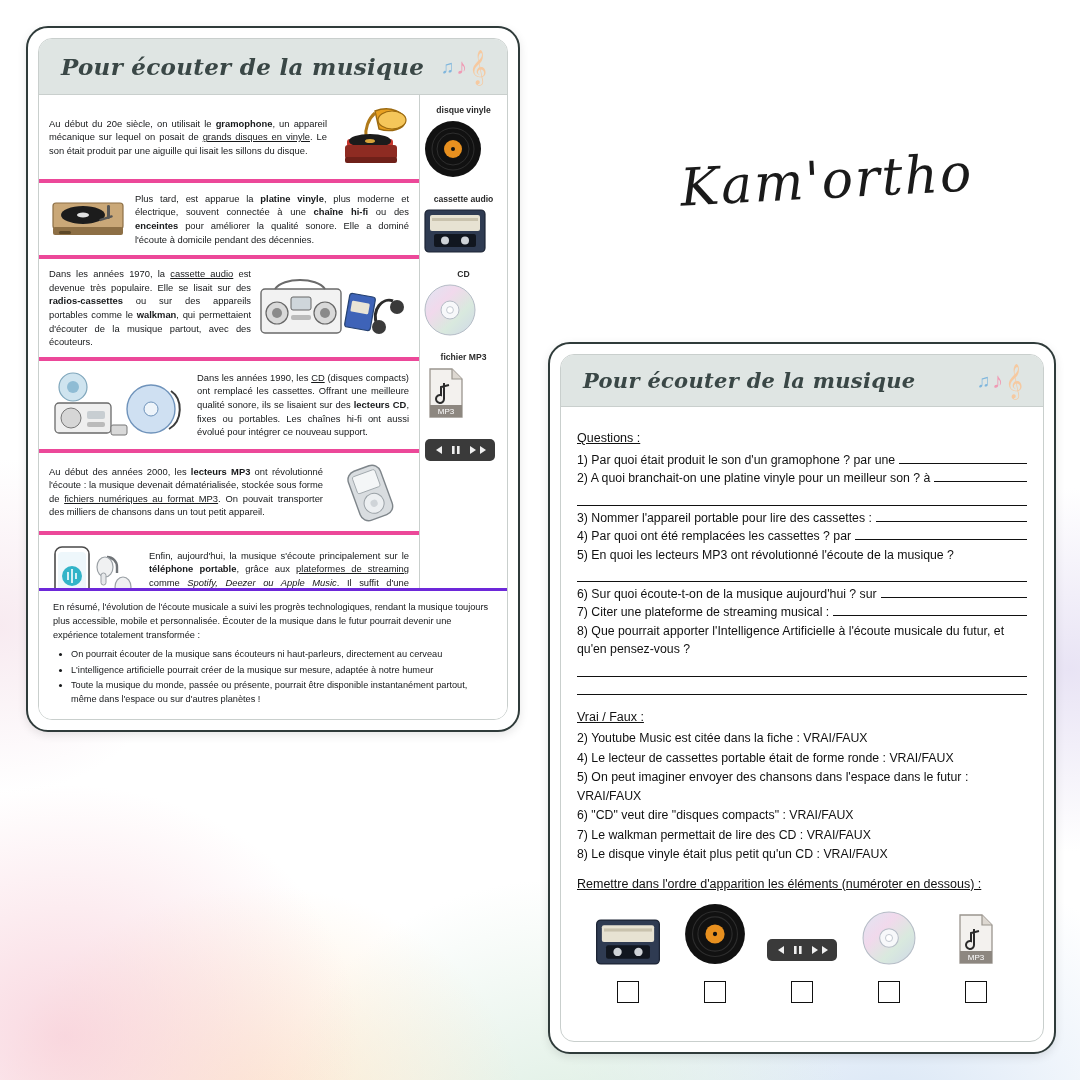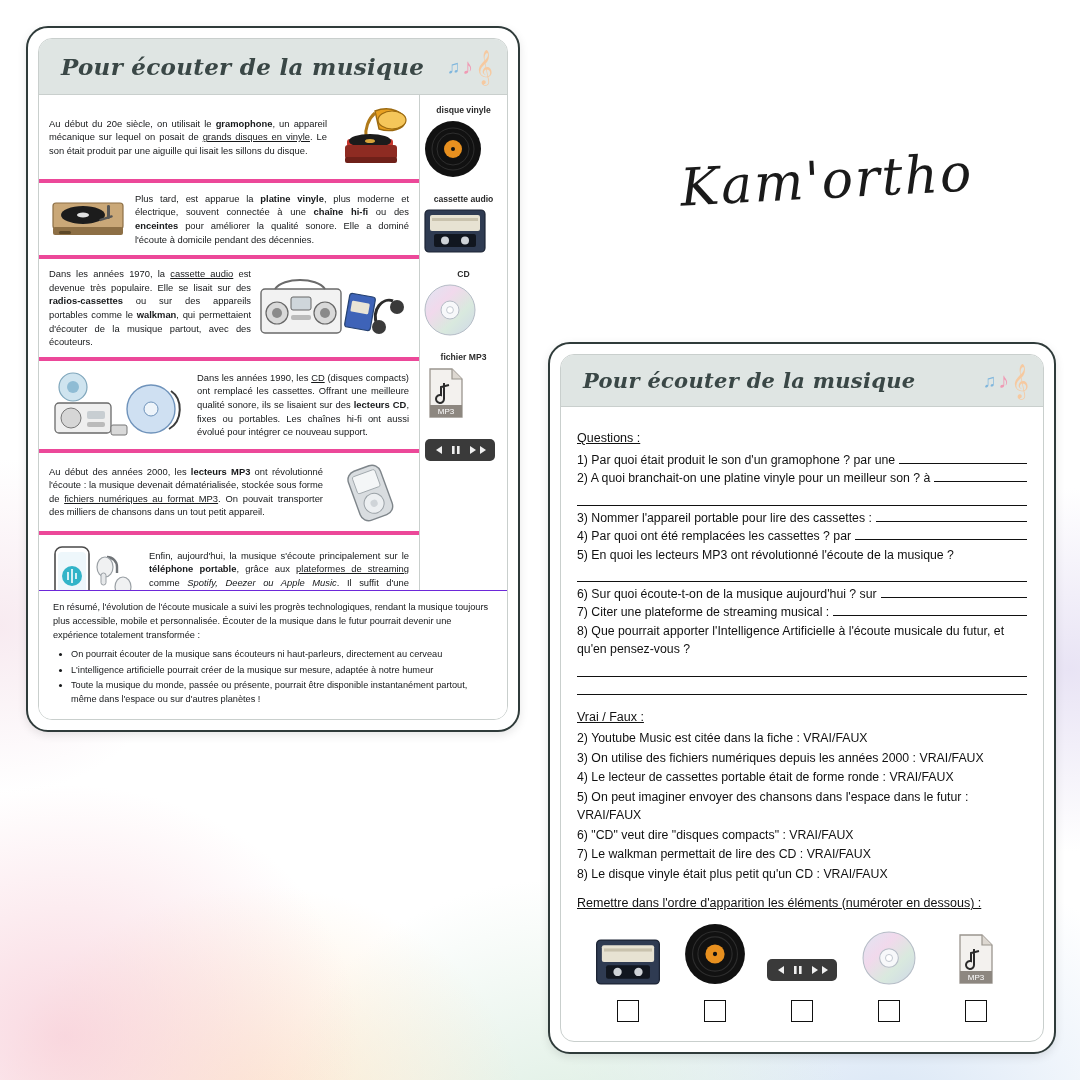--- a/index.html
+++ b/index.html
@@ -55,21 +55,21 @@
   #sheet-lesson { left:26px; top:26px; width:494px; height:706px; }
   
   #sheet-quiz { left:548px; top:342px; width:508px; height:712px; }
 
   
   .title-bar {
     background:#dfe5e3;
     border-bottom:1px solid #c9cfcd;
     height:56px;
     display:flex; align-items:center; justify-content:space-between;
-    padding:0 14px 0 22px;
+    padding:0 20px 0 22px;
   }
   #sheet-quiz .title-bar { height:52px; }
   .title-text {
     font-family:"DejaVu Serif", serif;
     font-style:italic;
     font-weight:bold;
     font-size:23px;
     color:#3a4746;
     letter-spacing:0.3px;
   }
@@ -92,21 +92,21 @@
   .para:last-child { border-bottom:none; }
   .ptext {
     font-size:9.4px; line-height:1.45; color:#16181a; text-align:justify;
   }
   .ptext b { font-weight:bold; }
   .ptext u { text-decoration:underline; }
   .ptext i { font-style:italic; }
   .pic { flex:none; display:flex; align-items:center; justify-content:center; }
 
   .summary {
-    border-top:1px solid #6d28d9;
+    border-top:3px solid #6d28d9;
     padding:10px 14px;
     font-size:9.2px; line-height:1.5; color:#16181a;
   }
   .summary ul { margin:5px 0 0 14px; padding:0; }
   .summary li { margin:2px 4px; }
 
   
   .side-item { text-align:center; padding:10px 4px 6px; }
   .side-label { font-size:8.6px; font-weight:bold; color:#2b2b2b; margin-bottom:5px; }
 
@@ -395,21 +395,20 @@
       <div>
         <span>8) Que pourrait apporter l'Intelligence Artificielle à l'écoute musicale du futur, et qu'en pensez-vous ?</span>
       </div>
       <div class="blank-row"></div>
       <div class="blank-row"></div>
 
       <div class="section-gap"></div>
 
       <div class="q-head">Vrai / Faux :</div>
       <div class="vf-line">2) Youtube Music est citée dans la fiche : VRAI/FAUX</div>
-      <div class="vf-line">3) On utilise des fichiers numériques depuis les années 2000 : VRAI/FAUX</div>
       <div class="vf-line">4) Le lecteur de cassettes portable était de forme ronde : VRAI/FAUX</div>
       <div class="vf-line">5) On peut imaginer envoyer des chansons dans l'espace dans le futur : VRAI/FAUX</div>
       <div class="vf-line">6) "CD" veut dire "disques compacts" : VRAI/FAUX</div>
       <div class="vf-line">7) Le walkman permettait de lire des CD : VRAI/FAUX</div>
       <div class="vf-line">8) Le disque vinyle était plus petit qu'un CD : VRAI/FAUX</div>
 
       <div class="section-gap"></div>
 
       <div class="q-head">Remettre dans l'ordre d'apparition les éléments (numéroter en dessous) :</div>
 

